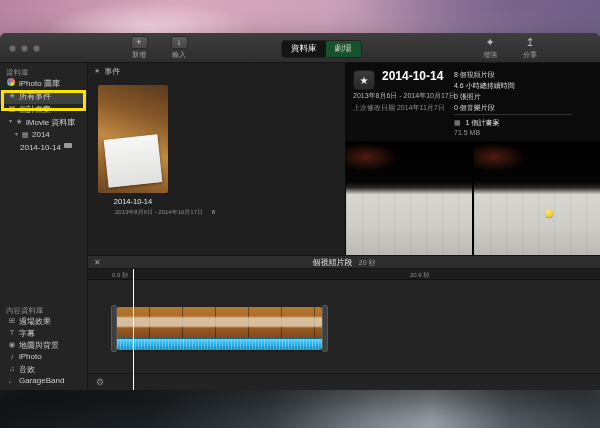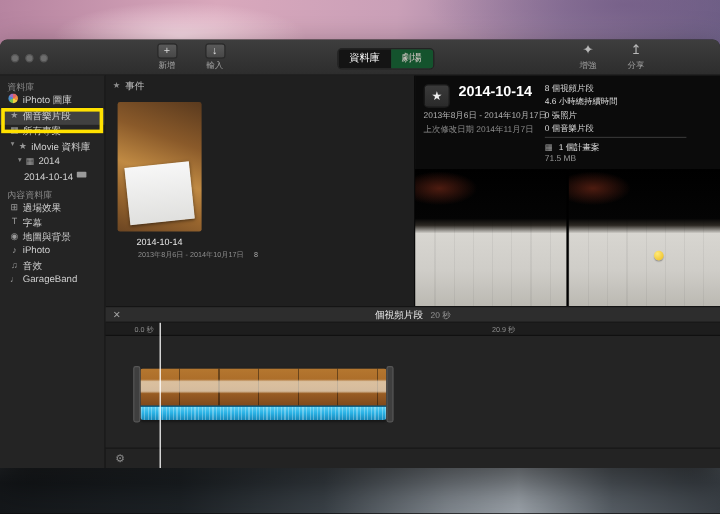--- a/index.html
+++ b/index.html
@@ -37,21 +37,21 @@
   .tab.active{background:#141414;color:#fff}
   .tab.theater{background:#14532d;color:#d6cac7}
   .rt-btn{position:absolute;top:3px;width:36px;text-align:center}
   .rt-btn .glyph{display:block;font-size:11px;line-height:13px;color:#b9b9b9}
   .rt-btn .lbl{display:block;font-size:7px;color:#a0a0a0;margin-top:1px}
   .btn-enhance{left:472px}.btn-share{left:512px}
 
   
   .sidebar{position:absolute;left:0;top:30px;width:88px;height:327px;background:#242424;border-right:1px solid #161616;padding-top:3px}
   .sb-header{font-size:7.5px;color:#8b8b8b;padding:2px 6px 2px;height:12px}
-  .sb-header.content{}
+  .sb-header.content{margin-top:148px}
   .sb-item{display:flex;height:13px;padding-left:7px;font-size:8px;color:#d0d0d0;white-space:nowrap;overflow:hidden}
   .sb-item.small{height:12px}
   .sb-item .ic{width:10px;flex:none;font-size:7.5px;color:#9a9a9a;text-align:center;margin-right:2px}
   .sb-item .caret{width:7px;flex:none;font-size:6px;color:#8a8a8a;text-align:center}
   .sb-item.sel{background:#404040}
   .ind1{padding-left:13px}.ind2{padding-left:20px}
   .iphoto-ic{width:8px;height:8px;flex:none;margin-right:4px;border-radius:50%;
     background:conic-gradient(#e06666 0 60deg,#f0913d 0 120deg,#f2d13d 0 180deg,#7cbf4a 0 240deg,#4a90c9 0 300deg,#9a6bbf 0 360deg)}
   .cam-ic{width:8px;height:5px;flex:none;margin-left:3px;background:#9a9a9a;border-radius:1px}
   .highlight-box{position:absolute;left:1px;top:90px;width:85px;height:21px;border:3px solid #ffe100;z-index:20;
@@ -155,25 +155,25 @@
 
     <div class="sidebar">
       <div class="sb-header">資料庫</div>
 
       <div class="sb-item">
         <span class="iphoto-ic"></span>
         <span>iPhoto 圖庫</span>
       </div>
       <div class="sb-item sel">
         <span class="ic">★</span>
-        <span>個音樂片段</span>
+        <span>所有事件</span>
       </div>
       <div class="sb-item">
         <span class="ic">▦</span>
-        <span>所有專案</span>
+        <span>個計畫案</span>
       </div>
       <div class="sb-item">
         <span class="caret">▾</span>
         <span class="ic">★</span>
         <span>iMovie 資料庫</span>
       </div>
       <div class="sb-item ind1">
         <span class="caret">▾</span>
         <span class="ic">▦</span>
         <span>2014</span>

